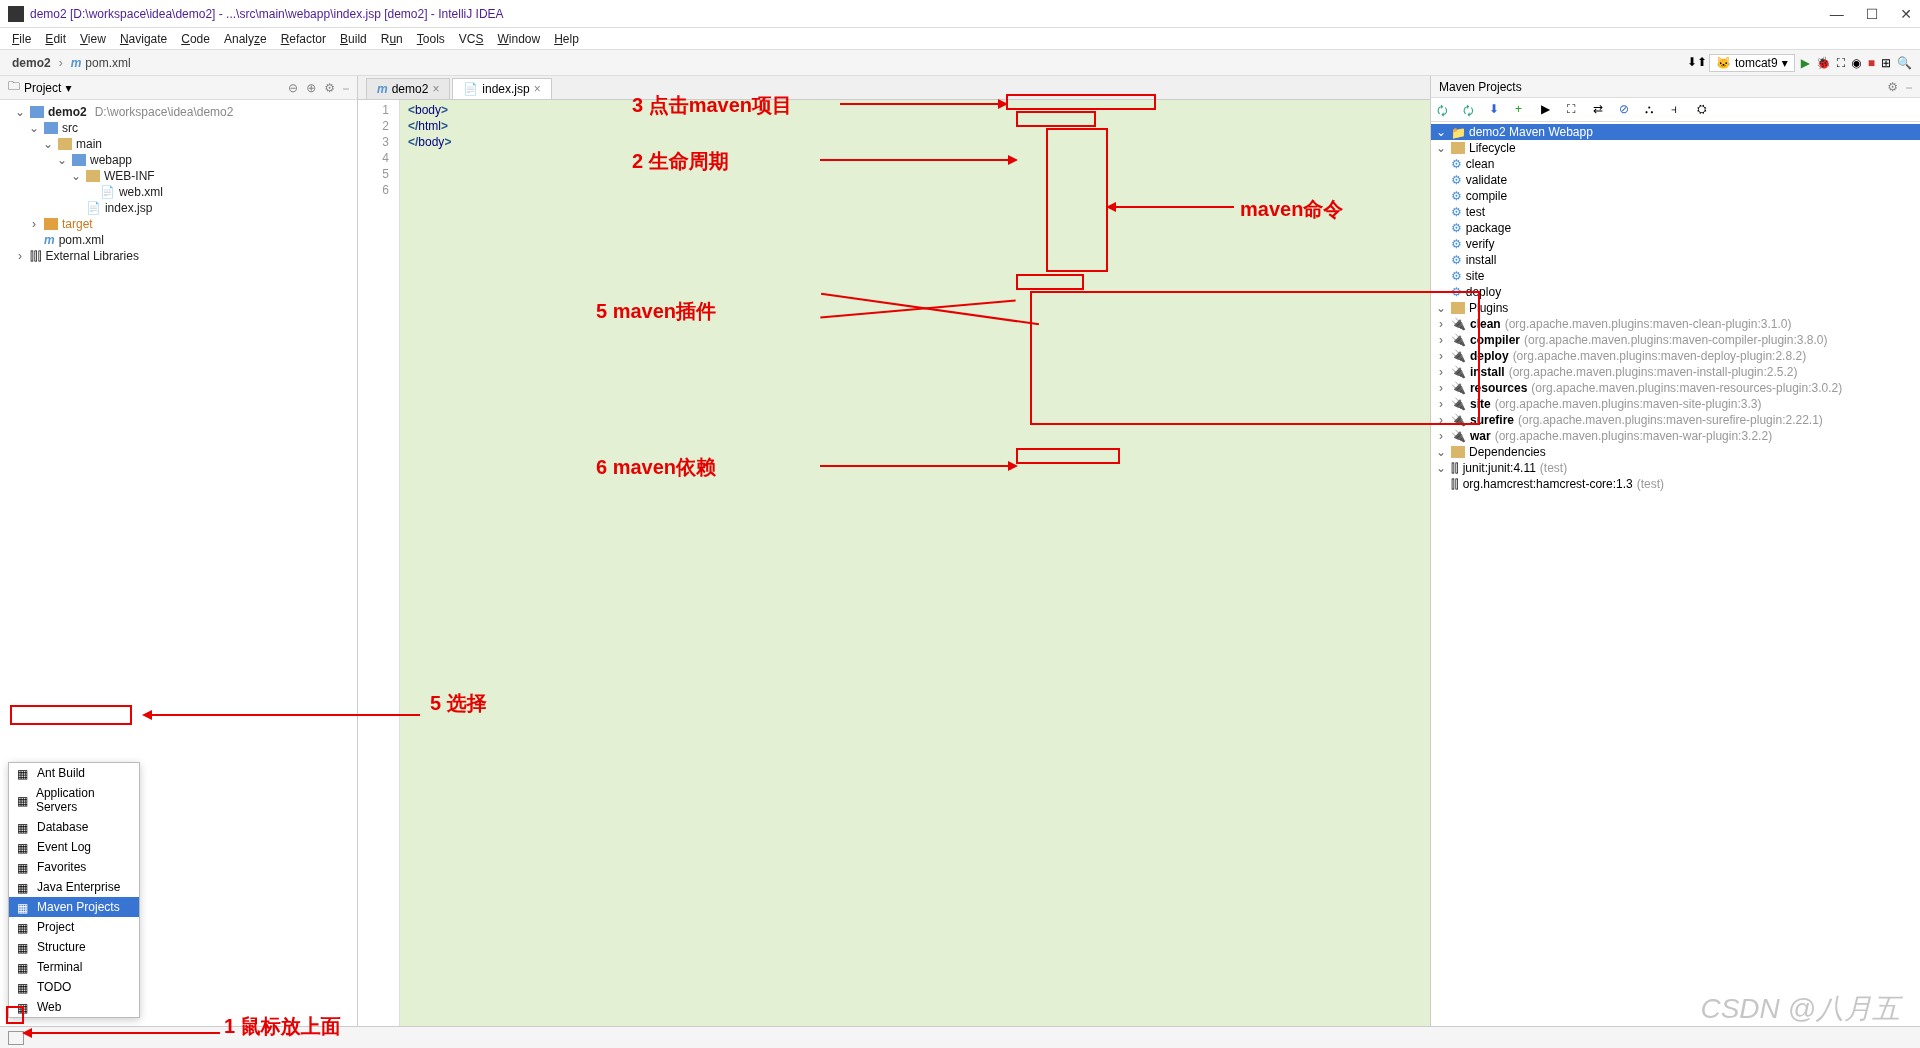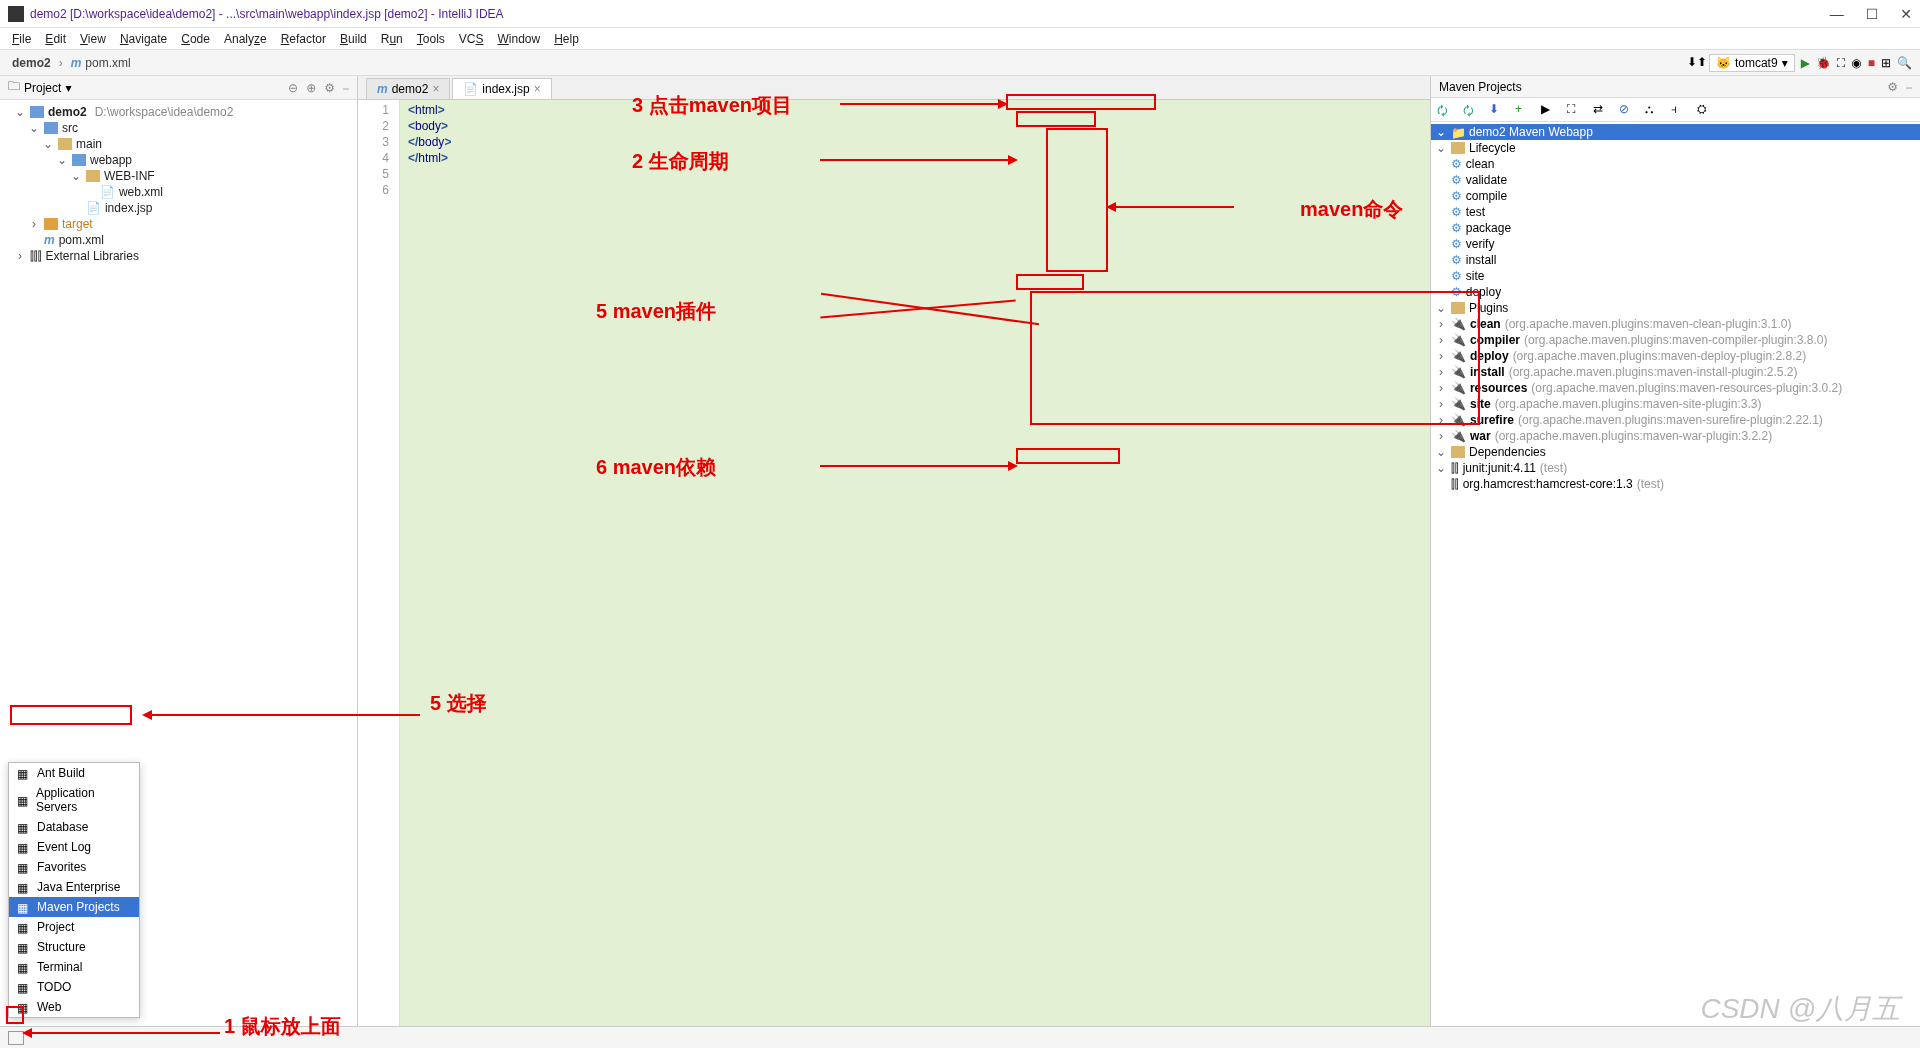--- a/index.html
+++ b/index.html
@@ -222,24 +222,23 @@
     <div class="editor">
       <div class="gutter">
         <div>1</div>
           <div>2</div>
           <div>3</div>
           <div>4</div>
           <div>5</div>
           <div>6</div>
       </div>
       <div class="code">
-        <div class="line"><span class="br">&lt;</span><span class="tag" title="&lt;html&gt;">html</span><span class="br">&gt;</span></div>
         <div class="line"><span class="br">&lt;</span><span class="tag">body</span><span class="br">&gt;</span></div>
+        <div class="line"><span class="br">&lt;/</span><span class="tag">html</span><span class="br">&gt;</span></div>
         <div class="line"><span class="br">&lt;/</span><span class="tag">body</span><span class="br">&gt;</span></div>
-        <div class="line"><span class="br">&lt;/</span><span class="tag">html</span><span class="br">&gt;</span></div>
         <div class="line"></div>
       </div>
     </div>
   </div>
 
   <div class="right-panel">
     <div class="right-header">
       <span class="title">Maven Projects</span>
       <div class="icons">
           <span>⚙</span>
@@ -467,21 +466,21 @@
 
 <div class="redtext" style="left:632px;top:92px">3  点击maven项目</div>
 <div class="redarrow" style="left:840px;top:103px;width:160px"></div>
 <div class="redbox" style="left:1006px;top:94px;width:150px;height:16px"></div>
 
 <div class="redtext" style="left:632px;top:148px">2  生命周期</div>
 <div class="redarrow" style="left:820px;top:159px;width:190px"></div>
 <div class="redbox" style="left:1016px;top:111px;width:80px;height:16px"></div>
 <div class="redbox" style="left:1046px;top:128px;width:62px;height:144px"></div>
 
-<div class="redtext" style="left:1300px;top:196px">maven命令</div>
+<div class="redtext" style="left:1240px;top:196px">maven命令</div>
 <div class="redarrow left" style="left:1114px;top:206px;width:120px"></div>
 
 <div class="redtext" style="left:596px;top:298px">5  maven插件</div>
 <div class="redbox" style="left:1016px;top:274px;width:68px;height:16px"></div>
 <div class="redbox" style="left:1030px;top:291px;width:450px;height:134px"></div>
 <div class="redline" style="left:820px;top:308px;width:196px;height:2px;transform:rotate(-5deg)"></div>
 <div class="redline" style="left:820px;top:308px;width:220px;height:2px;transform:rotate(8deg)"></div>
 
 <div class="redtext" style="left:596px;top:454px">6  maven依赖</div>
 <div class="redarrow" style="left:820px;top:465px;width:190px"></div>

